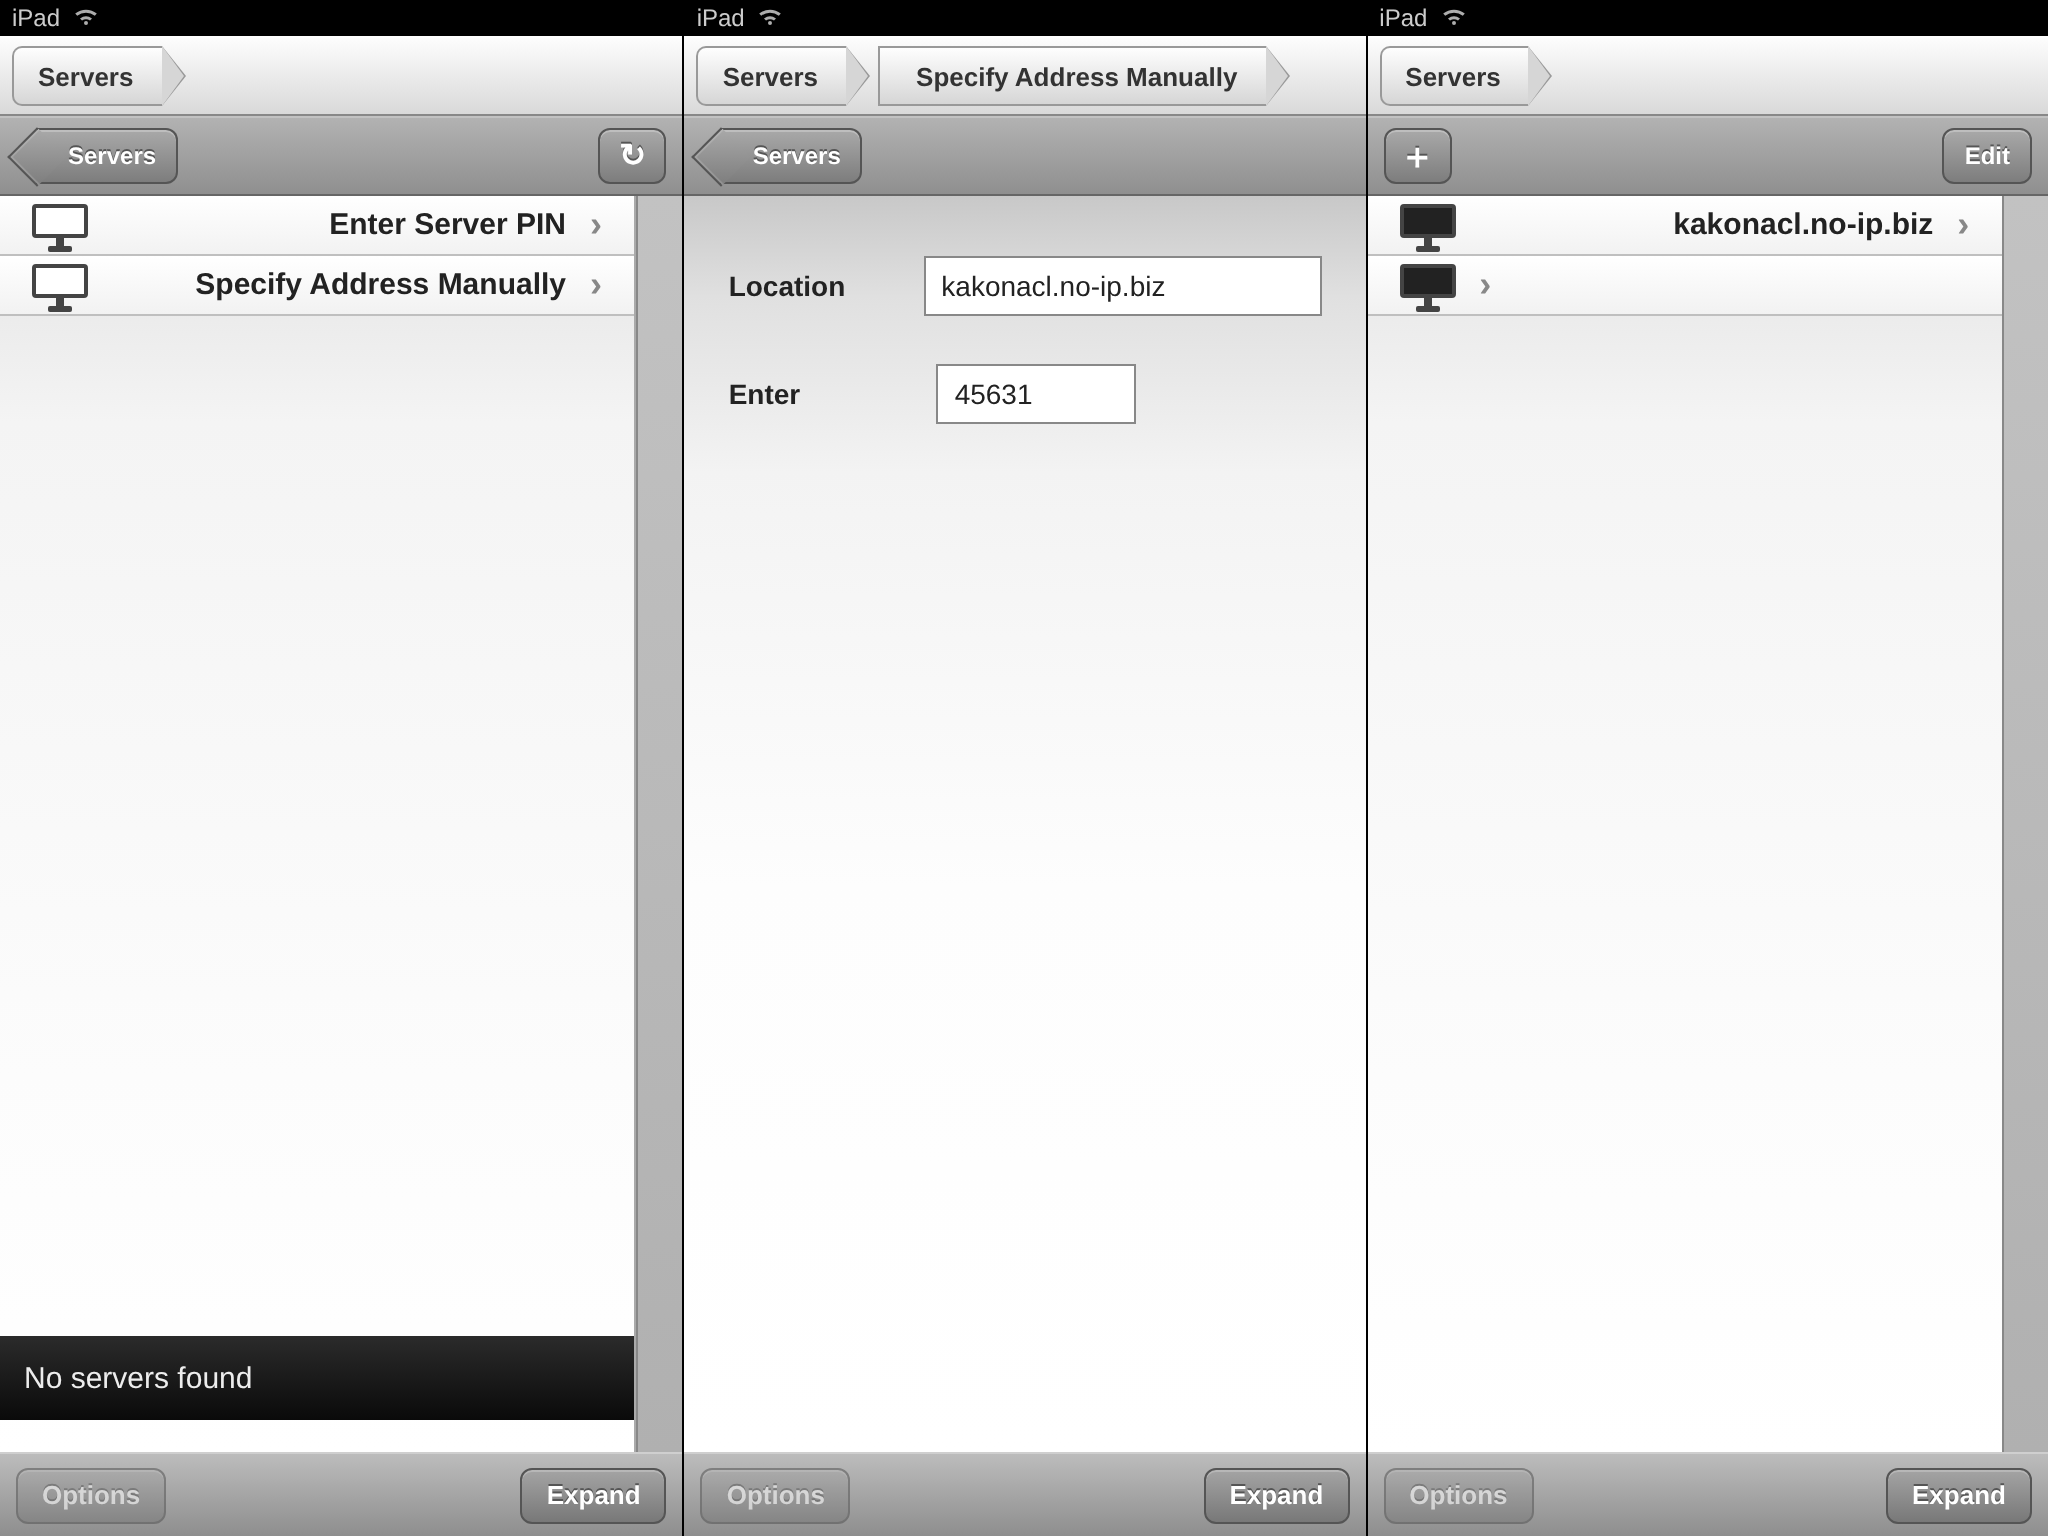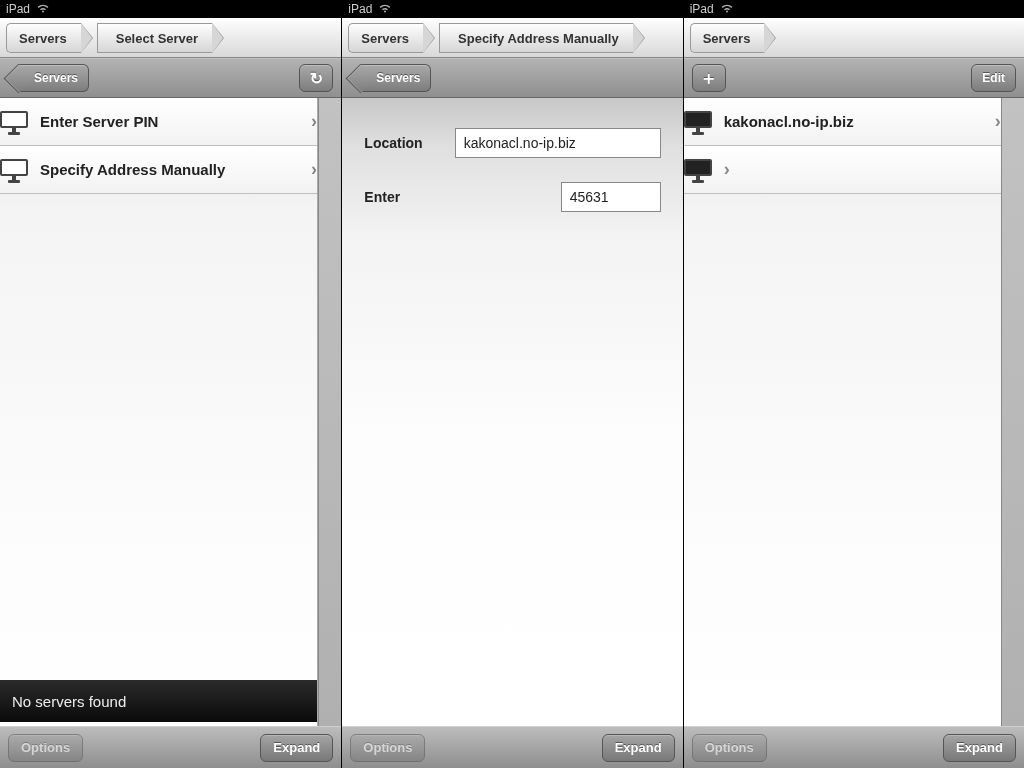--- a/index.html
+++ b/index.html
@@ -15,56 +15,55 @@
 .crumb::before { content:""; position:absolute; right:-12px; top:-1px; width:0; height:0; border-top:15px solid transparent; border-bottom:15px solid transparent; border-left:12px solid #999; z-index:1; }
 .subbar { height:40px; background:linear-gradient(#b2b2b2,#8f8f8f); border-top:1px solid #c2c2c2; border-bottom:1px solid #666; display:flex; align-items:center; justify-content:space-between; padding:0 8px; }
 .barbtn { height:28px; min-width:28px; padding:0 10px; border:1px solid #555; border-radius:6px; background:linear-gradient(#a9a9a9,#7d7d7d); color:#fff; font-size:12px; font-weight:bold; text-shadow:0 -1px 0 #555; box-shadow:inset 0 1px 0 rgba(255,255,255,.25); display:flex; align-items:center; justify-content:center; cursor:pointer; }
 .backbtn { position:relative; padding-left:16px; border-left:none; border-radius:0 6px 6px 0; margin-left:10px; }
 .backbtn::before { content:""; position:absolute; left:-10px; top:3px; width:20px; height:20px; background:linear-gradient(135deg,#a9a9a9,#7d7d7d); border:1px solid #555; border-right:none; border-top:none; transform:rotate(45deg); box-shadow:inset 1px -1px 0 rgba(255,255,255,.15); }
 .iconbtn { width:34px; }
 .plus { font-size:18px; line-height:1; }
 .refresh { font-size:16px; }
 .content { flex:1; background:linear-gradient(#c8c8c8 0%,#e0e0e0 8%,#f3f3f3 22%,#fdfdfd 55%,#fff 100%); overflow:hidden; position:relative; }
 .leftcontent { width:318px; height:100%; background:linear-gradient(#d4d4d4 0%,#e8e8e8 6%,#f4f4f4 18%,#fcfcfc 70%,#fff 100%); border-right:1px solid #aaa; display:flex; flex-direction:column; }
-.listrow { height:48px; background:linear-gradient(#fff,#f2f2f2); border-bottom:1px solid #bfbfbf; display:flex; align-items:center; padding:0 0; gap:12px; cursor:pointer; }
+.listrow { height:30px; background:linear-gradient(#fff,#f2f2f2); border-bottom:1px solid #bfbfbf; display:flex; align-items:center; padding:0 16px; gap:12px; cursor:pointer;text-align:right; }
 .listrow .label { flex:1; font-size:15px; font-weight:bold; color:#222; }
 .chev { color:#888; font-size:18px; font-weight:bold; }
 .monitor { width:28px; height:21px; position:relative; flex-shrink:0; }
 .monitor .scr { width:28px; height:17px; border:2px solid #444; border-radius:2px; background:#fff; }
 .monitor.dark .scr { background:#222; }
 .monitor .base { position:absolute; bottom:-3px; left:8px; width:12px; height:3px; background:#444; border-radius:1px; }
 .monitor .stand { position:absolute; bottom:0; left:12px; width:4px; height:4px; background:#444; }
 .form { padding:30px 22px; display:flex; flex-direction:column; gap:24px; }
-.formrow { display:flex; align-items:center; gap:16px;justify-content:space-between; }
+.formrow { display:flex; align-items:center; gap:28px; }
 .formrow label { width:76px; font-size:14px; font-weight:bold; color:#222; }
 .formrow input { height:30px; border:1px solid #888; padding:0 8px; font-size:14px; background:#fff; color:#222; }
 .inp-loc { width:210px; }
 .inp-port { width:100px; }
 .savebtn { margin-left:88px; width:108px; height:34px; border:1px solid #999; border-radius:7px; background:linear-gradient(#fff,#eee); font-size:15px; font-weight:bold; color:#16369a; cursor:pointer; box-shadow:0 1px 1px rgba(0,0,0,.15); }
-.noservers { position:absolute; bottom:4px; left:0; right:24px; height:42px; background:linear-gradient(#2b2b2b,#0a0a0a); color:#ededed; font-size:15px; display:flex; align-items:center; padding:15px 12px; }
+.noservers { position:absolute; bottom:16px; left:0; right:24px; height:42px; background:linear-gradient(#2b2b2b,#0a0a0a); color:#ededed; font-size:15px; display:flex; align-items:center; padding:15px 12px; }
 .bottombar { height:42px; background:linear-gradient(#bcbcbc,#8e8e8e); border-top:1px solid #cfcfcf; display:flex; align-items:center; justify-content:space-between; padding:0 8px; }
 .btmbtn { height:28px; padding:0 12px; border:1px solid #555; border-radius:6px; background:linear-gradient(#a4a4a4,#787878); color:#fff; font-size:13px; font-weight:bold; text-shadow:0 -1px 0 #555; box-shadow:inset 0 1px 0 rgba(255,255,255,.22); cursor:pointer; }
 .btmbtn.dim { opacity:.55;text-align:right; }
 .rightstrip { position:absolute; top:0; right:0; width:23px; height:100%; background:linear-gradient(#c2c2c2,#b0b0b0); border-left:1px solid #888; }
 </style>
 </head>
 <body>
 
 <div class="pane">
   <div class="statusbar">
     <span>iPad</span>
     <span class="wifi">
       <svg width="14" height="10" viewBox="0 0 14 10">
           <path d="M7 9.5a1 1 0 1 0 0-2 1 1 0 0 0 0 2zM4 6.2a5 5 0 0 1 6 0l-1 1.1a3.4 3.4 0 0 0-4 0zM1.6 3.8a8.5 8.5 0 0 1 10.8 0l-1 1.1a7 7 0 0 0-8.8 0z" fill="#ccc"></path>
         </svg>
     </span>
   </div>
   <div class="crumbbar">
     <div class="crumb">Servers</div>
-    <div class="crumb">Select Server</div>
   </div>
   <div class="subbar">
     <div class="barbtn backbtn">Servers</div>
     <div class="barbtn iconbtn">
         <span class="refresh">↻</span>
       </div>
   </div>
   <div class="content">
     <div class="leftcontent">
       <div class="listrow">

